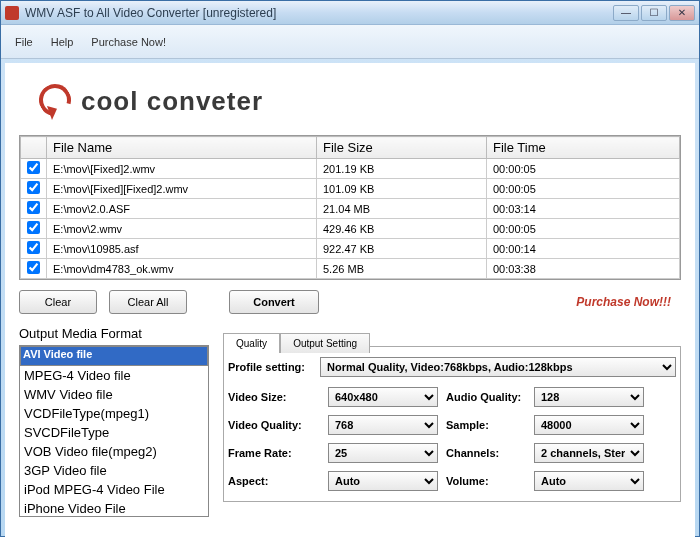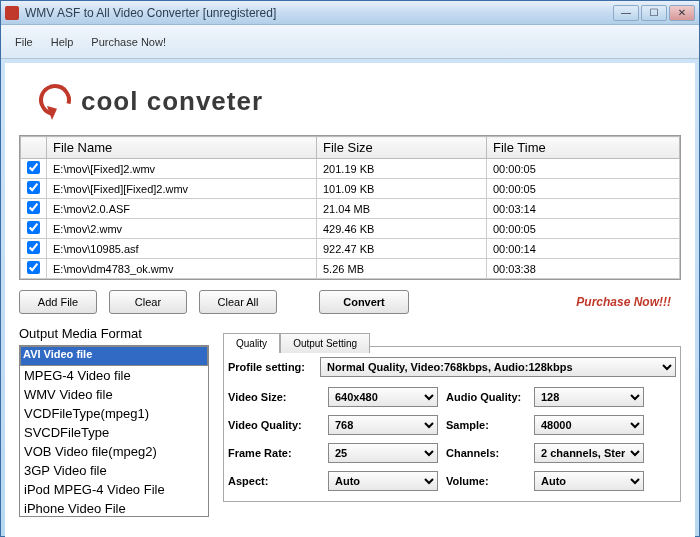--- a/index.html
+++ b/index.html
@@ -119,21 +119,20 @@
               <td class="chk"><input type="checkbox" checked="" style=""></td>
               <td>E:\mov\dm4783_ok.wmv</td>
               <td>5.26 MB</td>
               <td>00:03:38</td>
             </tr>
           </tbody>
       </table>
     </div>
 
     <div class="btn-row">
-      <button class="btn">Add File</button>
       <button class="btn">Clear</button>
       <button class="btn">Clear All</button>
       <button class="btn convert">Convert</button>
       <span class="purchase-link">Purchase Now!!!</span>
     </div>
 
     <div class="lower">
       <div class="format-box">
         <span class="flabel">Output Media Format</span>
         <div class="format-list" id="format-list">

